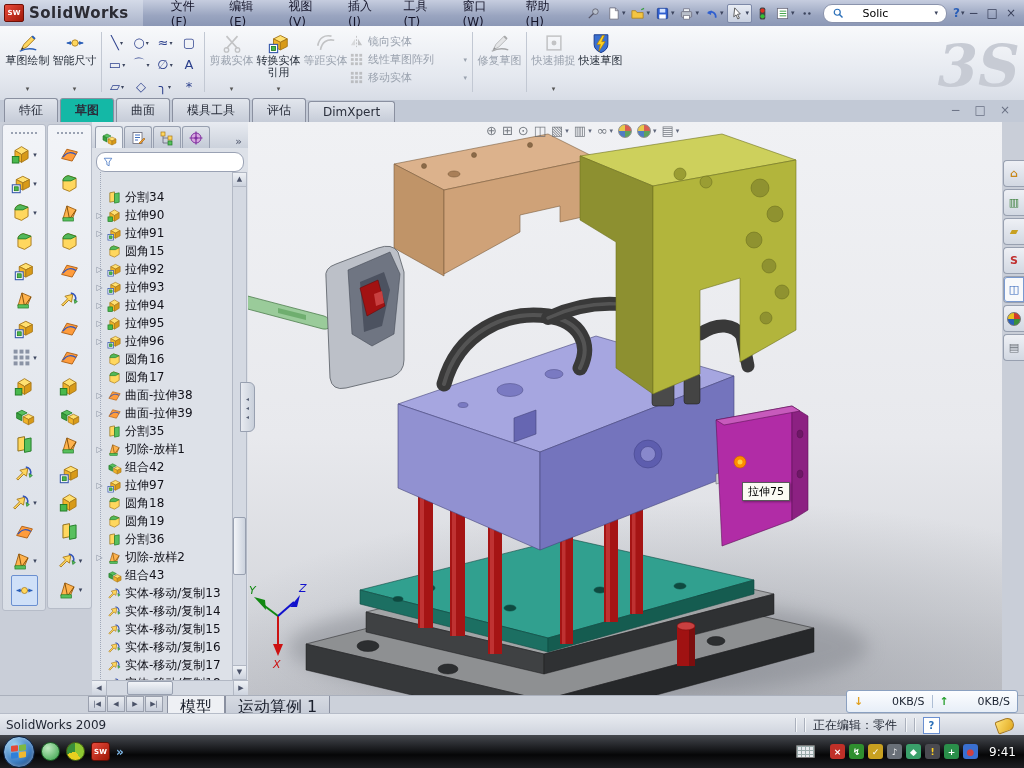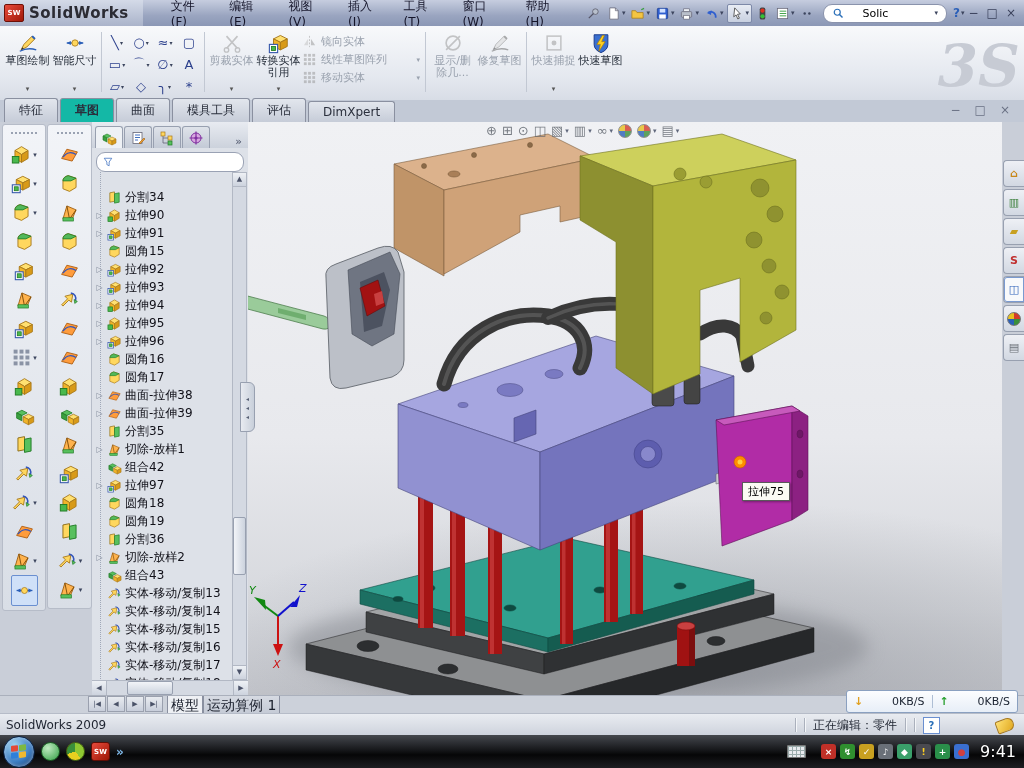--- a/index.html
+++ b/index.html
@@ -107,21 +107,21 @@
   .tpstack{position:absolute;top:38px;right:0;display:flex;flex-direction:column;gap:2px;}
   .tptab{width:20px;height:25px;border:1px solid #98a0b0;border-right:none;border-radius:4px 0 0 4px;
     background:linear-gradient(#eef0f5,#d2d8e2);display:flex;align-items:center;justify-content:center;
     font-size:11px;}
   .tptab.sel{background:#f8f9fb;box-shadow:inset 0 0 0 1px #7a9ad0;}
   
   .doctabs{top:695px;left:0;width:1024px;height:18px;background:#ccd1da;border-top:1px solid #aab0bc;display:flex;align-items:flex-start;}
   .dnav{display:flex;gap:1px;margin-left:88px;}
   .dnb{width:16px;height:14px;background:linear-gradient(#e8ebf0,#c8cedb);border:1px solid #9aa0ae;
     font-size:7px;color:#4a5268;display:flex;align-items:center;justify-content:center;}
-  .dtab{padding:1px 3px;font-size:14px;color:#1a1f2c;border:1px solid #8a90a0;border-top:none;
+  .dtab{padding:1px 12px;font-size:16px;color:#1a1f2c;border:1px solid #8a90a0;border-top:none;
     background:linear-gradient(#d6dae2,#c2c8d4);}
   .dtab.active{background:#eef0f4;}
   
   .statusbar{top:713px;left:0;width:1024px;height:22px;
     background:linear-gradient(#e9ecf1,#cdd2dc);border-top:1px solid #b6bcc8;display:flex;align-items:center;color:#1e2430;}
   .sbleft{margin-left:6px;}
   .sbright{margin-left:auto;display:flex;align-items:center;gap:8px;margin-right:10px;}
   .sbsep{width:1px;height:14px;background:#aab0bc;box-shadow:1px 0 0 #f4f6f9;}
   .qmark{width:15px;height:15px;background:#fff;border:1px solid #6a8fd0;color:#2a6fb8;font-size:10px;
     font-weight:bold;display:flex;align-items:center;justify-content:center;}
@@ -162,21 +162,21 @@
     font-size:6px;font-weight:bold;display:flex;align-items:center;justify-content:center;}
   .t-paint{background:linear-gradient(135deg,#f4e8cf,#c8b890);border:1px solid #8a7a50;position:relative;}
   .t-paint::after{content:"";position:absolute;left:2px;top:2px;width:5px;height:5px;border-radius:50%;background:#c03030;
     box-shadow:6px 2px 0 #2a5fb8,2px 6px 0 #e8c020;}
   .tray{margin-left:auto;display:flex;align-items:center;gap:5px;padding-right:8px;}
   .kb{width:17px;height:11px;background:#e8eaee;border:1px solid #777;border-radius:1px;
     background-image:linear-gradient(90deg,#9aa 1px,transparent 1px),linear-gradient(#9aa 1px,transparent 1px);
     background-size:4px 4px;margin-right:6px;}
   .tico{width:15px;height:15px;border-radius:3px;display:flex;align-items:center;justify-content:center;
     font-size:9px;color:#fff;font-weight:bold;}
-  .clock{color:#fff;font-size:16px;margin-left:6px;text-shadow:0 1px 2px #000;}
+  .clock{color:#fff;font-size:12px;margin-left:6px;text-shadow:0 1px 2px #000;}
   .isvg{display:block;}
 </style>
 </head>
 <body>
 
 <svg width="0" height="0" style="position:absolute">
   <defs>
     <symbol id="s-cube-a" viewBox="0 0 16 16">
         <polygon points="3,5 8,2 13,5 8,8" fill="#ffe070" stroke="#a8791c" stroke-width=".7"></polygon>
         <polygon points="3,5 8,8 8,14 3,11" fill="#f0b429" stroke="#a8791c" stroke-width=".7"></polygon>
@@ -496,20 +496,26 @@
           <span class="lbl">剪裁实体</span>
           <span class="ddb">▾</span>
         </div>
       <div class="cbtn" id="cb3">
           <svg class="isvg" width="22" height="22" viewBox="0 0 16 16">
             <use href="#s-cube-b" xlink:href="#s-cube-b"></use>
           </svg>
           <span class="lbl">转换实体引用</span>
           <span class="ddb">▾</span>
         </div>
+      <div class="cbtn dis" id="cb4">
+          <svg class="isvg" width="22" height="22" viewBox="0 0 16 16">
+            <use href="#s-offset" xlink:href="#s-offset"></use>
+          </svg>
+          <span class="lbl">等距实体</span>
+        </div>
       <div class="stack3" id="stack3">
           <div class="srow">
             <svg class="isvg" width="15" height="15" viewBox="0 0 16 16">
               <use href="#s-mirror" xlink:href="#s-mirror"></use>
             </svg>
             <span>镜向实体</span>
           </div>
           <div class="srow">
             <svg class="isvg" width="15" height="15" viewBox="0 0 16 16">
               <use href="#s-grid9" xlink:href="#s-grid9"></use>
@@ -519,26 +525,20 @@
           </div>
           <div class="srow">
             <svg class="isvg" width="15" height="15" viewBox="0 0 16 16">
               <use href="#s-grid9" xlink:href="#s-grid9"></use>
             </svg>
             <span>移动实体</span>
             <span class="dd7">▾</span>
           </div>
         </div>
       <div class="csep"></div>
-      <div class="cbtn dis" id="cb8">
-          <svg class="isvg" width="22" height="22" viewBox="0 0 16 16">
-            <use href="#s-disp" xlink:href="#s-disp"></use>
-          </svg>
-          <span class="lbl">显示/删除几...</span>
-        </div>
       <div class="cbtn dis" id="cb9">
           <svg class="isvg" width="22" height="22" viewBox="0 0 16 16">
             <use href="#s-pencil" xlink:href="#s-pencil"></use>
           </svg>
           <span class="lbl">修复草图</span>
         </div>
       <div class="csep"></div>
       <div class="cbtn dis" id="cb10">
           <svg class="isvg" width="22" height="22" viewBox="0 0 16 16">
             <use href="#s-snap" xlink:href="#s-snap"></use>

